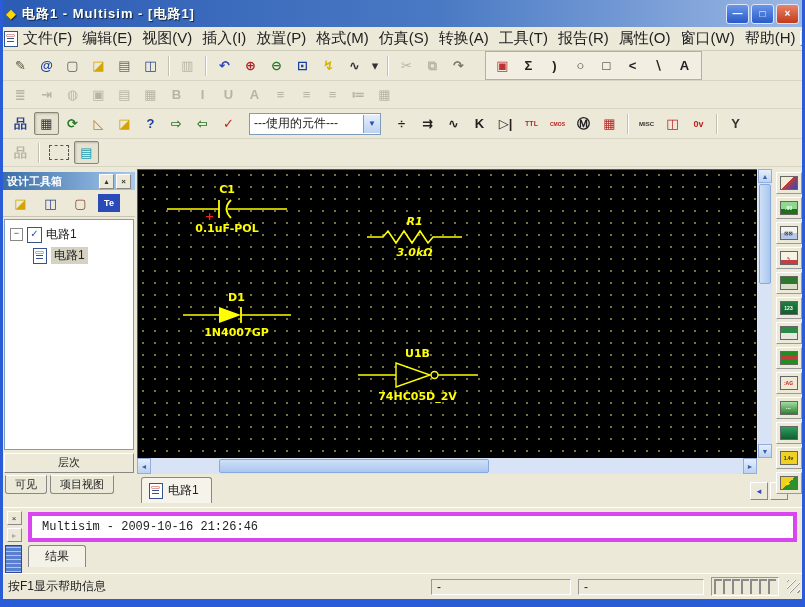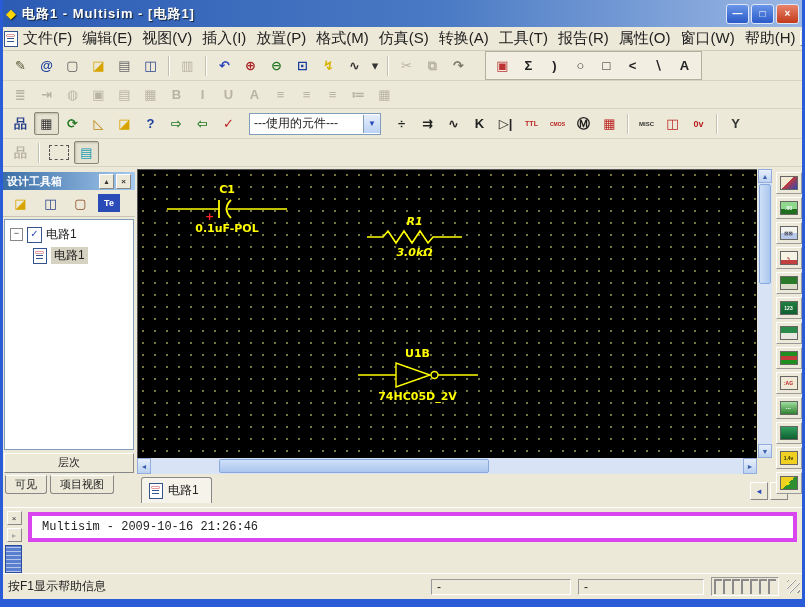--- a/index.html
+++ b/index.html
@@ -342,20 +342,30 @@
       </div>
 
       <div class="comp" style="left:225px;top:46px;width:105px;font-style:italic;">
         <div>R1</div>
         <svg width="95" height="16" viewBox="0 0 95 16">
           <path d="M0,8 L16,8 L21,2 L29,14 L37,2 L45,14 L53,2 L61,14 L66,8 L95,8" fill="none" stroke="#ffff00" stroke-width="1.6"></path>
         </svg>
         <div>3.0kΩ</div>
       </div>
 
+      <div class="comp" style="left:42px;top:122px;width:115px;">
+        <div>D1</div>
+        <svg width="108" height="20" viewBox="0 0 108 20">
+          <line x1="0" y1="10" x2="36" y2="10" stroke="#ffff00" stroke-width="1.6"></line>
+          <polygon points="36,2 36,18 58,10" fill="#ffff00"></polygon>
+          <line x1="58" y1="2" x2="58" y2="18" stroke="#ffff00" stroke-width="1.8"></line>
+          <line x1="58" y1="10" x2="108" y2="10" stroke="#ffff00" stroke-width="1.6"></line>
+        </svg>
+        <div>1N4007GP</div>
+      </div>
 
       <div class="comp" style="left:218px;top:178px;width:125px;">
         <div>U1B</div>
         <svg width="120" height="28" viewBox="0 0 120 28">
           <line x1="0" y1="14" x2="38" y2="14" stroke="#ffff00" stroke-width="1.4"></line>
           <polygon points="38,2 38,26 72,14" fill="none" stroke="#ffff00" stroke-width="1.4"></polygon>
           <circle cx="76.5" cy="14" r="3.5" fill="none" stroke="#ffff00" stroke-width="1.4"></circle>
           <line x1="80" y1="14" x2="120" y2="14" stroke="#ffff00" stroke-width="1.4"></line>
         </svg>
         <div>74HC05D_2V</div>
@@ -432,20 +442,23 @@
   <div class="results">
     <div class="res-left">
       <span class="ttb">×</span>
       <span class="ttb dis">▸</span>
       <span class="blue-tab"></span>
     </div>
     <div class="res-body">
       <div class="res-textbox">
         <span>Multisim  -  2009-10-16 21:26:46</span>
       </div>
+      <div class="res-tabrow">
+        <span class="res-tab">结果</span>
+      </div>
     </div>
   </div>
 
   <div class="statusbar">
     <span class="sb-help">按F1显示帮助信息</span>
     <span class="sb-pane p1">-</span>
     <span class="sb-pane p2">-</span>
     <span class="sb-seg">
       <i></i>
         <i></i>

